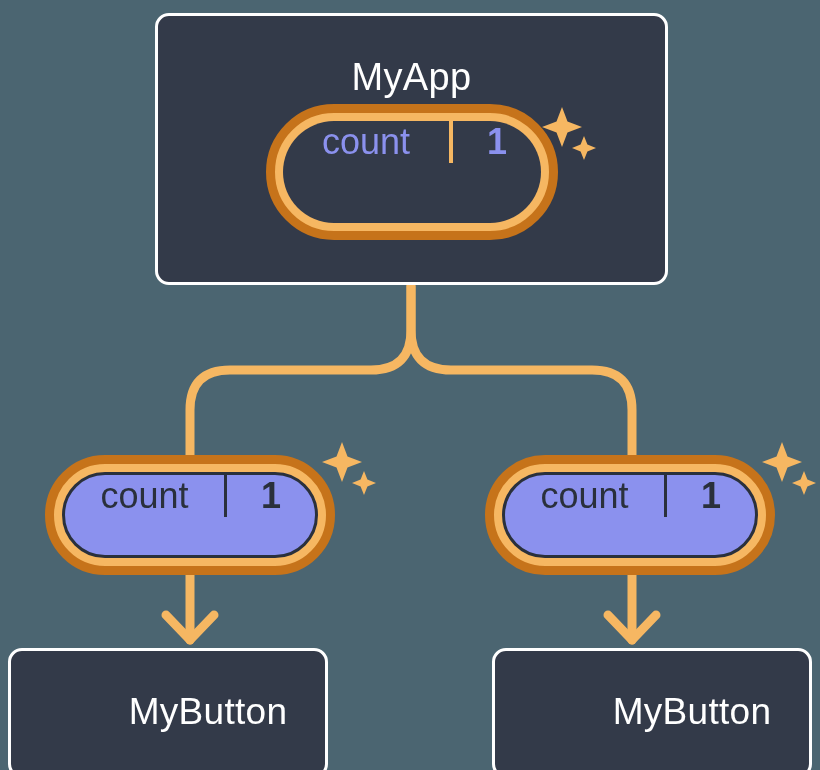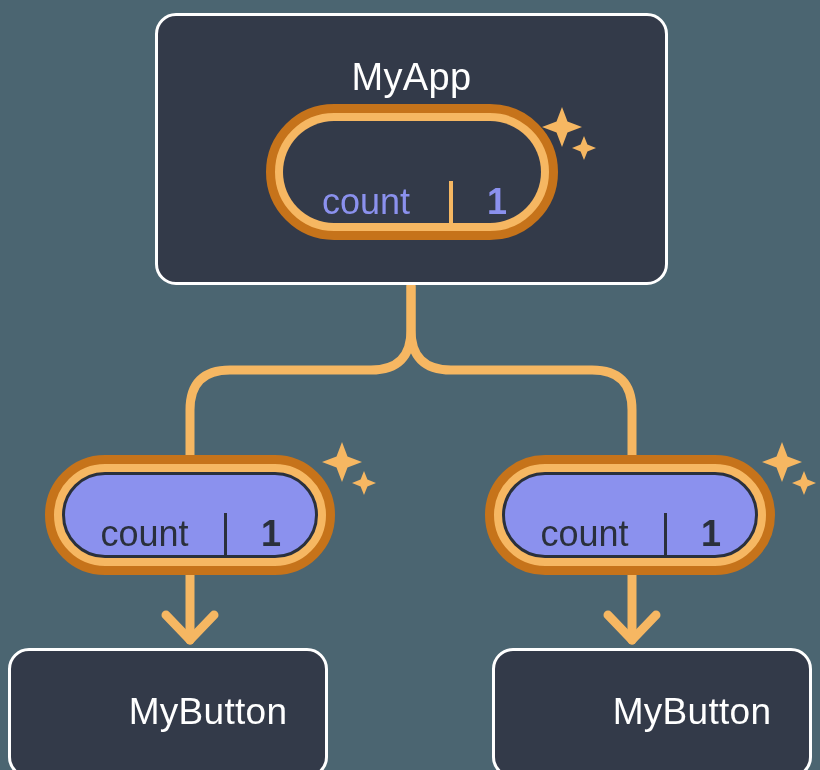--- a/index.html
+++ b/index.html
@@ -26,21 +26,21 @@
     overflow: visible;
   }
   #edges { z-index: 1; }
 
   
   .comp-box {
     position: absolute;
     box-sizing: border-box;
     background: #333a49;
     border: 3px solid #ffffff;
-    border-radius: 21px;
+    border-radius: 14px;
     z-index: 3;
   }
   #myapp-box {
     left: 155px; top: 13px;
     width: 513px; height: 272px;
   }
   #btn-left-box {
     left: 8px; top: 648px;
     width: 320px; height: 130px;
   }
@@ -70,21 +70,21 @@
     align-items: stretch;
     z-index: 4;
     border-radius: 999px;
     border: 9px solid #c6731a;
     background: #f6b762;
     padding: 8px;
   }
   .pill-inner {
     flex: 1 1 auto;
     display: flex;
-    align-items: flex-end;
+    align-items: flex-start;
     border-radius: 999px;
     overflow: hidden;
   }
   .pill-key, .pill-val {
     display: flex;
     align-items: center;
     justify-content: center;
     font-size: 36px;
     font-weight: 400;
     white-space: nowrap;

